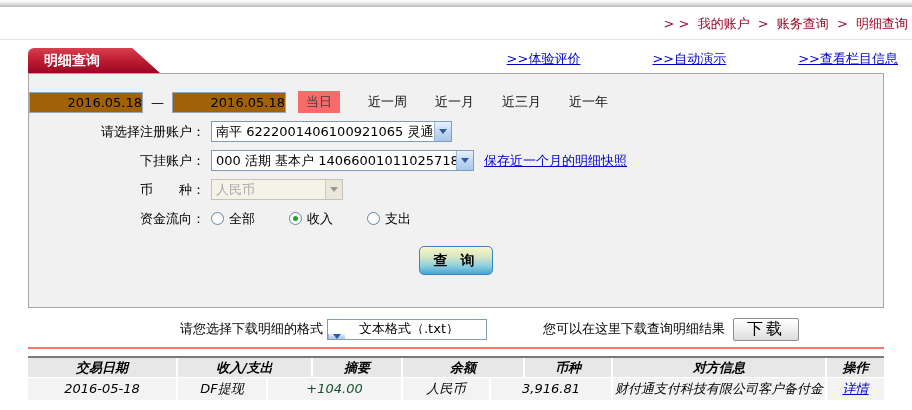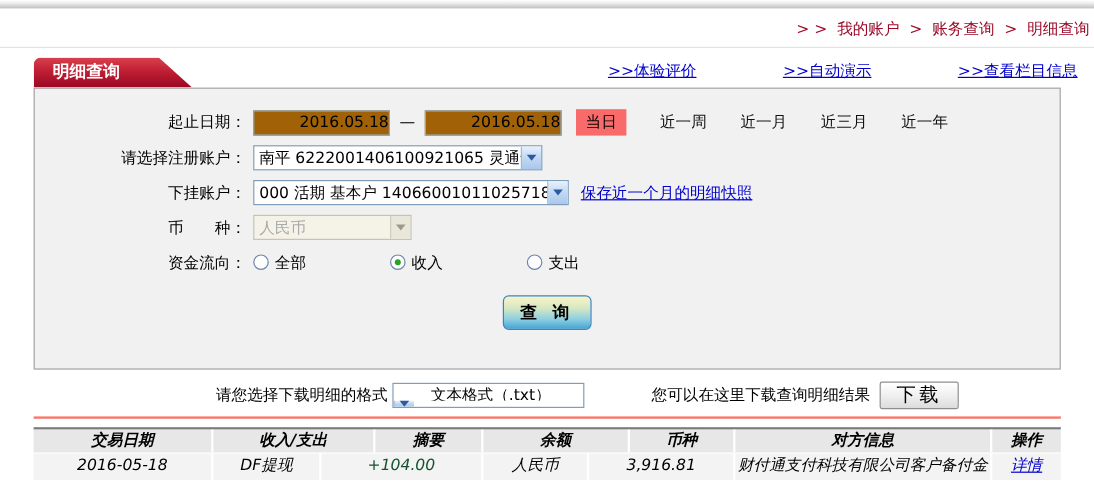--- a/index.html
+++ b/index.html
@@ -80,21 +80,21 @@
     border: 1px solid #91a7bc;
     background: #a16207;
     text-align: right;
     font-size: 13px;
     font-family: inherit;
   }
   .dash { margin: 0 8px; }
   .today-btn {
     margin-left: 12px;
     background: #f96a6a;
-    color: #000000;
+    color: #404040;
     padding: 2px 8px;
     cursor: pointer;
   }
   .quick-link { margin-left: 28px; cursor: pointer; color: #111; }
   .select {
     display: flex;
     align-items: center;
     height: 21px;
     border: 1px solid #7f9db9;
     background: #fff;
@@ -123,21 +123,21 @@
     border-color: #c6c3b5;
     background: #f5f2e8;
     color: #a9a9a9;
   }
   .select.disabled .sel-arrow {
     background: #e9e6da;
     border-left-color: #cfccbe;
   }
   .select.disabled .sel-arrow::after { border-top-color: #9b998c; }
   .snapshot-link { margin-left: 10px; }
-  .radio-group { display: flex; align-items: flex-start; gap: 36px; }
+  .radio-group { display: flex; align-items: flex-start; }
   .radio-opt { display: flex; align-items: center; margin-right: 34px; cursor: pointer; }
   .radio-circle {
     width: 13px; height: 13px;
     border: 1px solid #6b84a8;
     border-radius: 50%;
     background: #fdfdfd;
     margin-right: 5px;
     position: relative;
   }
   .radio-opt.selected .radio-circle::after {
@@ -228,21 +228,20 @@
   <div class="header-links">
     <span class="blue-link">&gt;&gt;体验评价</span>
     <span class="blue-link">&gt;&gt;自动演示</span>
     <span class="blue-link">&gt;&gt;查看栏目信息</span>
   </div>
 </div>
 
 <div class="panel">
 
   <div class="form-row">
-    <span class="form-label">起止日期：</span>
     <input class="date-input" value="2016.05.18" style="">
     <span class="dash">—</span>
     <input class="date-input" value="2016.05.18" style="">
     <span class="today-btn">当日</span>
     <span class="quick-link">近一周</span>
     <span class="quick-link">近一月</span>
     <span class="quick-link">近三月</span>
     <span class="quick-link">近一年</span>
   </div>
 

